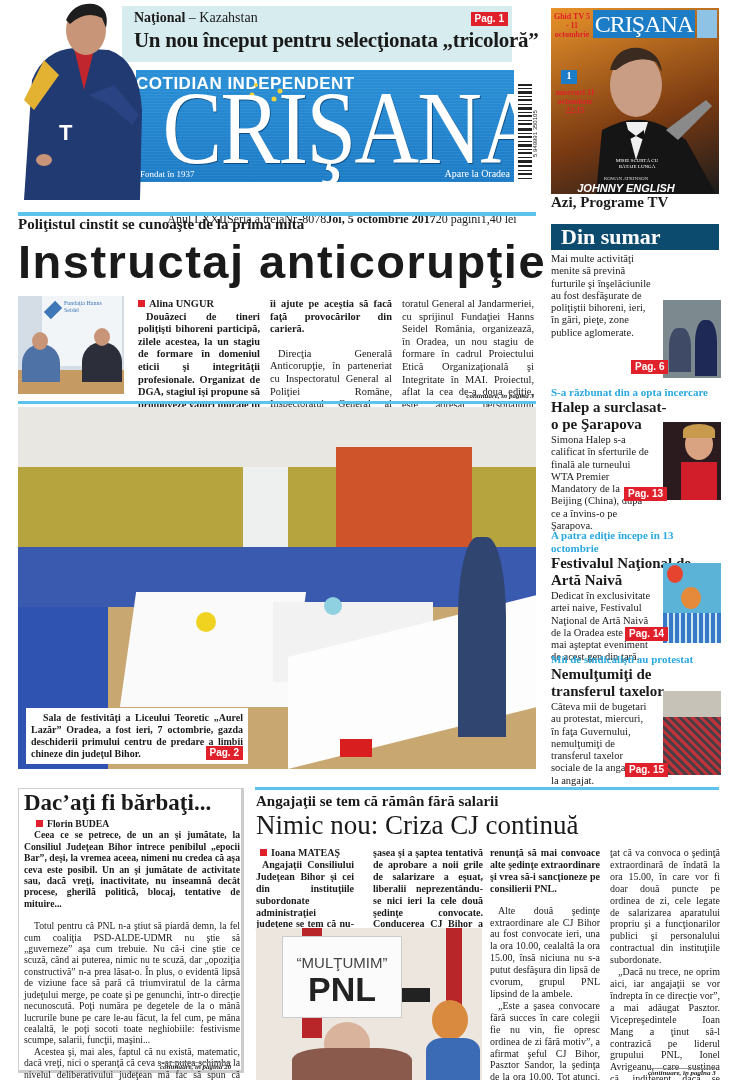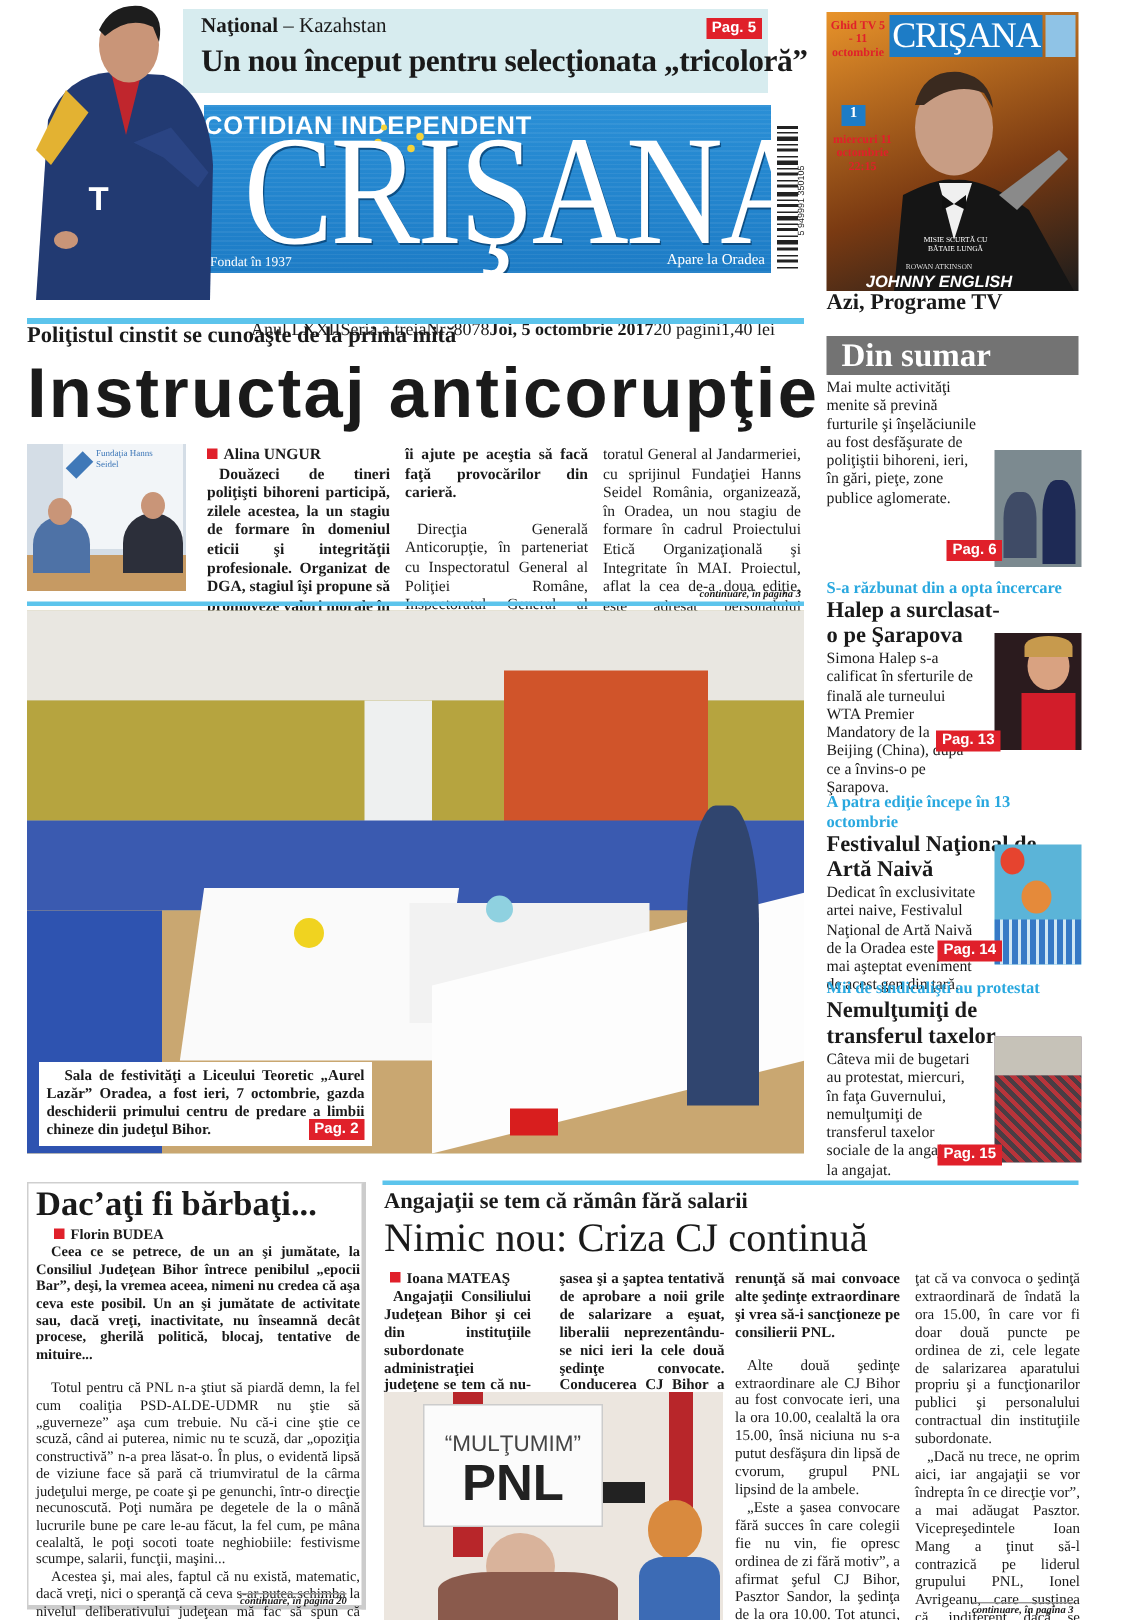--- a/index.html
+++ b/index.html
@@ -19,21 +19,21 @@
 .photo{overflow:hidden}
 .col{position:absolute;font-size:10.4px;line-height:12.6px}
 .col.bold{font-weight:bold}
 </style>
 </head>
 <body>
 
 <div id="top-banner" class="abs">
   <div class="abs" style="left:12px;top:4px;font-size:14px"><b>Naţional</b><span> – Kazahstan</span></div>
   <div class="abs" style="left:12px;top:22px;font-size:21px;font-weight:bold;white-space:nowrap;letter-spacing:-0.3px">Un nou început pentru selecţionata „tricoloră”</div>
-  <span class="pag abs" style="right:4px;top:6px">Pag. 5</span>
+  <span class="pag abs" style="right:4px;top:6px">Pag. 1</span>
 </div>
 
 <div id="logo-box" class="abs">
   <div class="stripes"></div>
   <div class="abs" style="left:0;right:0;top:4px;text-align:left;color:#fff;font-family:'Liberation Sans',sans-serif;font-weight:bold;font-size:17px;letter-spacing:.5px">COTIDIAN INDEPENDENT</div>
   <svg class="abs" style="left:110px;top:3px" width="40" height="34">
     <g fill="#f5d33a">
         <circle cx="6" cy="22" r="2.5"></circle>
         <circle cx="16" cy="28" r="2.5"></circle>
         <circle cx="28" cy="26" r="2.5"></circle>
@@ -163,21 +163,21 @@
   <div class="abs" style="left:178px;top:205px;width:20px;height:20px;border-radius:50%;background:#f0d320"></div>
   <div class="abs" style="left:306px;top:190px;width:18px;height:18px;border-radius:50%;background:#8fd1e0"></div>
   <div class="abs" style="left:322px;top:332px;width:32px;height:18px;background:#d81e1e"></div>
   <div class="abs" style="left:440px;top:130px;width:48px;height:200px;background:#30456f;border-radius:40% 40% 0 0"></div>
 </div>
 <div class="abs" style="left:26px;top:708px;width:222px;padding:4px 5px;background:#fff;font-size:10px;line-height:12px;font-weight:bold">
   <p style="text-indent:12px">Sala de festivităţi a Liceului Teoretic „Aurel Lazăr” Oradea, a fost ieri, 7 octombrie, gazda deschiderii primului centru de predare a limbii chineze din judeţul Bihor.</p>
   <span class="pag" style="position:absolute;right:5px;bottom:4px">Pag. 2</span>
 </div>
 
-<div class="abs" style="left:551px;top:224px;width:168px;height:26px;background:#737373;color:#fff;font-size:22px;font-weight:bold;line-height:26px;padding-left:10px">Din sumar</div>
+<div class="abs" style="left:551px;top:224px;width:168px;height:26px;background:#0c4a6e;color:#fff;font-size:22px;font-weight:bold;line-height:26px;padding-left:10px">Din sumar</div>
 
 <div class="abs" style="left:551px;top:252px;width:170px">
   <div style="width:102px;font-size:10.5px;line-height:12.3px;margin-top:1px">Mai multe activităţi menite să prevină furturile şi înşelăciunile au fost desfăşurate de poliţiştii bihoreni, ieri, în gări, pieţe, zone publice aglomerate.</div>
   <div class="abs photo" style="left:112px;top:48px;width:58px;height:78px;background:#7c8a90">
     <div class="abs" style="left:6px;top:28px;width:22px;height:44px;background:#3f4b66;border-radius:40% 40% 0 0"></div>
     <div class="abs" style="left:32px;top:20px;width:22px;height:56px;background:#1e2a55;border-radius:40% 40% 0 0"></div>
   </div>
   <span class="pag abs" style="left:80px;top:108px">Pag. 6</span>
 </div>
 

